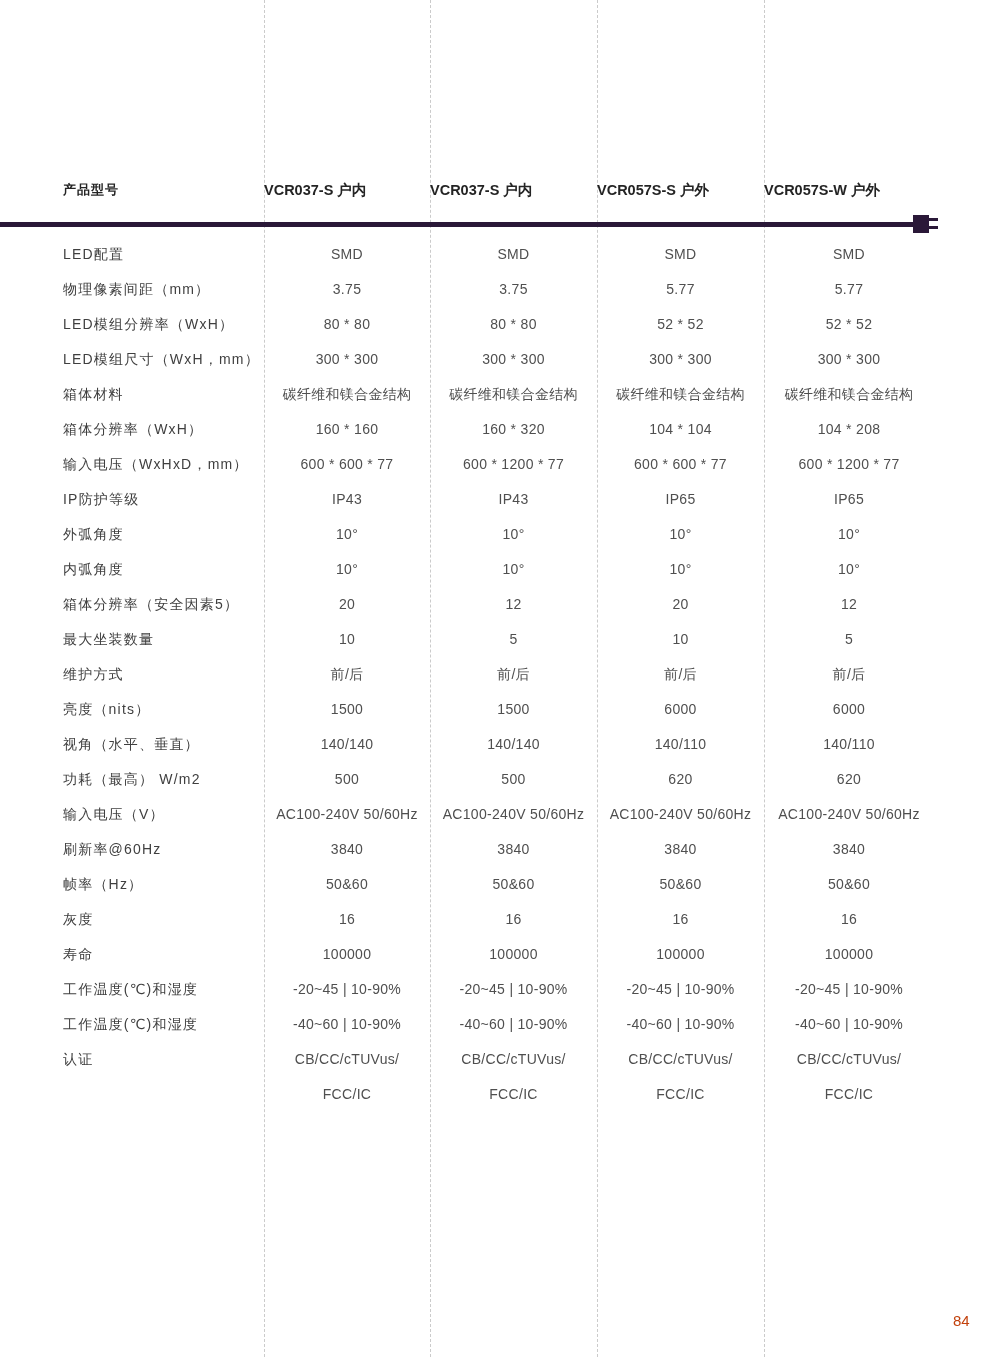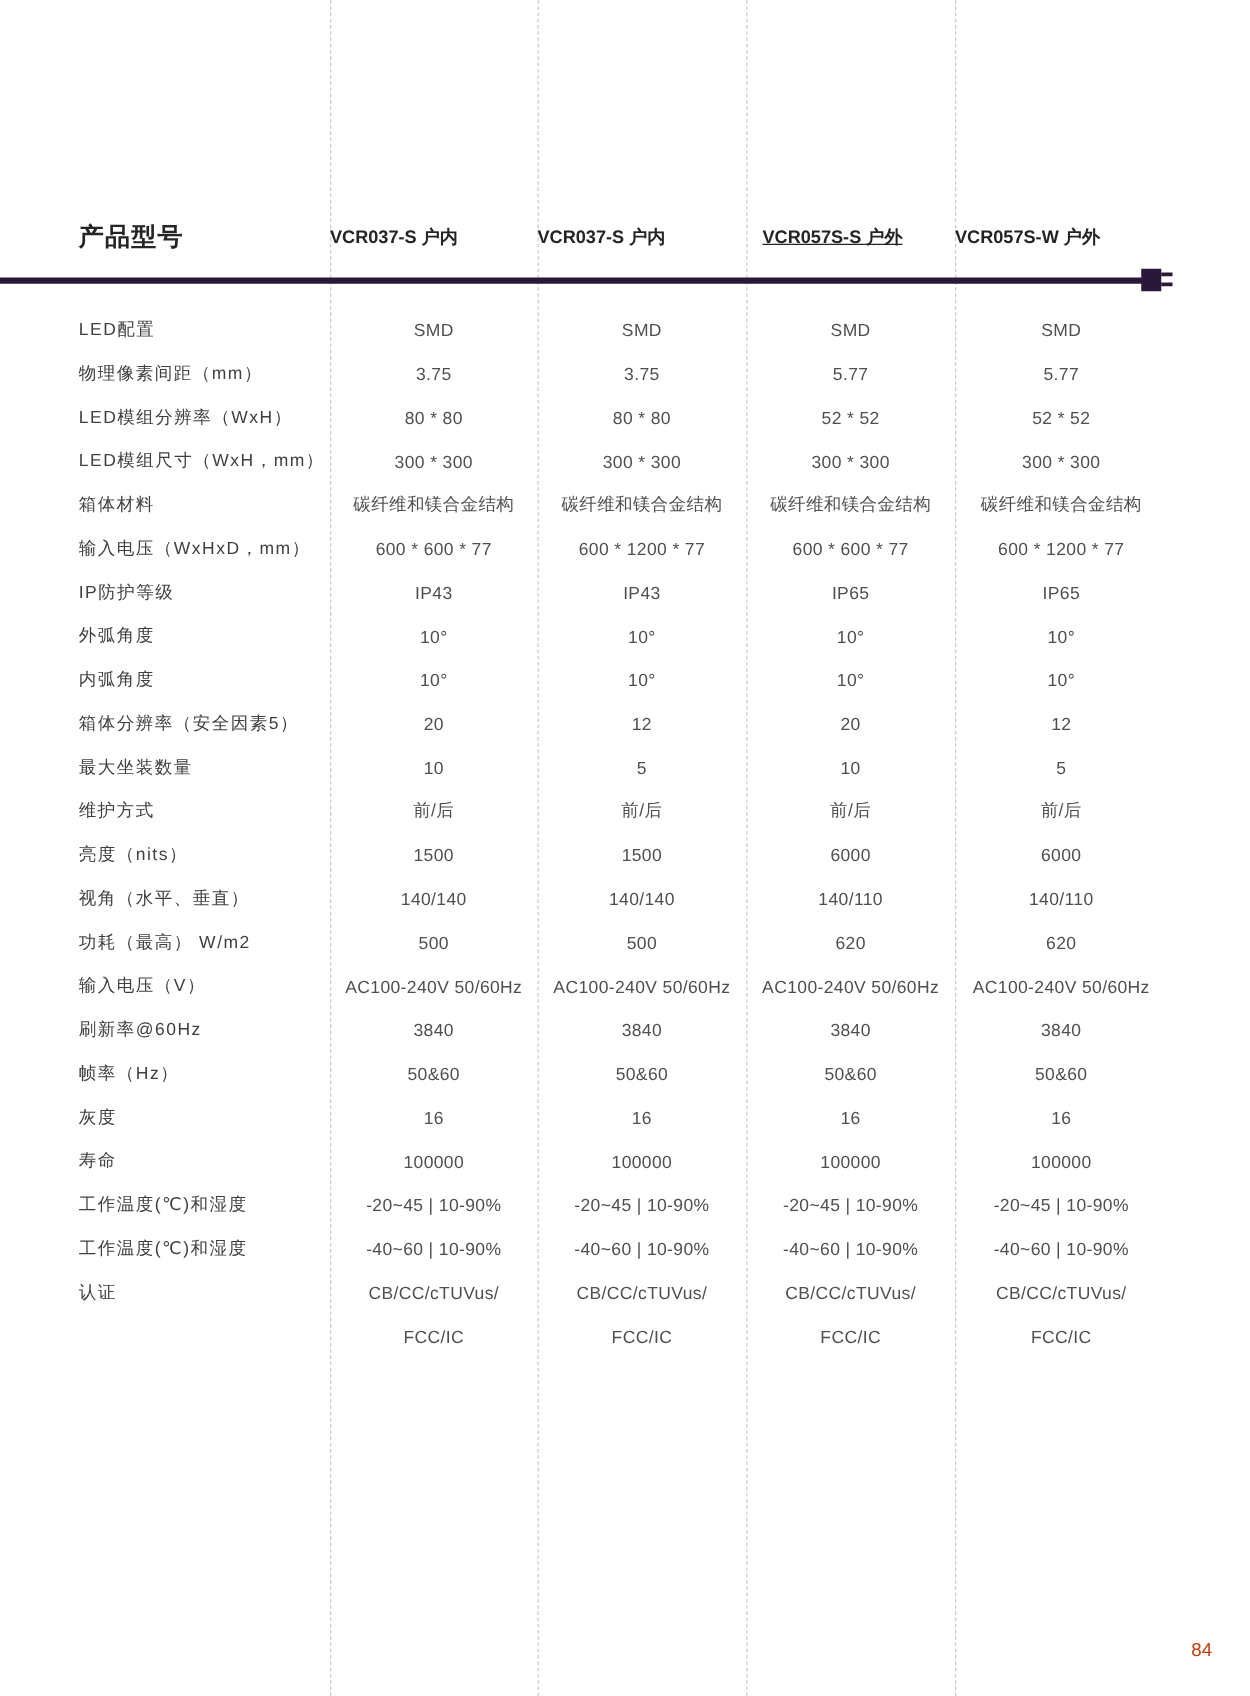--- a/index.html
+++ b/index.html
@@ -28,37 +28,37 @@
   .vline.v3 { left: 597px; }
   .vline.v4 { left: 764px; }
 
   
   .header { position: absolute; top: 176px; left: 0; width: 100%; height: 28px; }
   .header-label {
     position: absolute;
     left: 63px;
     top: 0;
     line-height: 28px;
-    font-size: 20px;
+    font-size: 13px;
     font-weight: bold;
     color: #242424;
     letter-spacing: 1px;
   }
   .header-col {
     position: absolute;
     top: 0;
     line-height: 28px;
     font-size: 14.5px;
     font-weight: bold;
     color: #242424;
     text-align: left;
   }
   .header-col.h1 { left: 264px; width: 166px; }
   .header-col.h2 { left: 430px; width: 167px; }
-  .header-col.h3 { left: 610px; width: 167px; text-decoration: underline; }
+  .header-col.h3 { left: 597px; width: 167px; }
   .header-col.h4 { left: 764px; width: 170px; }
 
   
   .rule {
     position: absolute;
     top: 222px;
     left: 0;
     width: 918px;
     height: 5px;
     background: #2a1838;
@@ -84,21 +84,20 @@
   
   .tbody {
     position: absolute;
     top: 246px;
     left: 0;
     width: 100%;
   }
   .trow {
     display: flex;
     height: 35px;
-    align-items: center;
   }
   .tlabel {
     width: 264px;
     box-sizing: border-box;
     padding-left: 63px;
     font-size: 14px;
     color: #3f3f3f;
     letter-spacing: 1.2px;
     white-space: nowrap;
   }
@@ -181,20 +180,27 @@
   </div>
 
   <div class="trow">
     <div class="tlabel">箱体材料</div>
     <div class="tcell c1">碳纤维和镁合金结构</div>
     <div class="tcell c2">碳纤维和镁合金结构</div>
     <div class="tcell c3">碳纤维和镁合金结构</div>
     <div class="tcell c4">碳纤维和镁合金结构</div>
   </div>
 
+  <div class="trow">
+    <div class="tlabel">箱体分辨率（WxH）</div>
+    <div class="tcell c1">160 * 160</div>
+    <div class="tcell c2">160 * 320</div>
+    <div class="tcell c3">104 * 104</div>
+    <div class="tcell c4">104 * 208</div>
+  </div>
 
   <div class="trow">
     <div class="tlabel">输入电压（WxHxD，mm）</div>
     <div class="tcell c1">600 * 600 * 77</div>
     <div class="tcell c2">600 * 1200 * 77</div>
     <div class="tcell c3">600 * 600 * 77</div>
     <div class="tcell c4">600 * 1200 * 77</div>
   </div>
 
 

